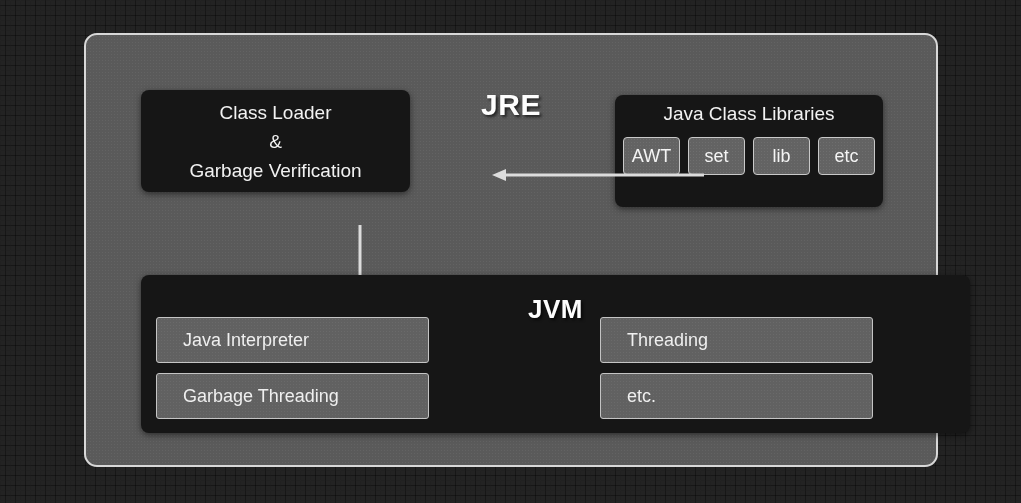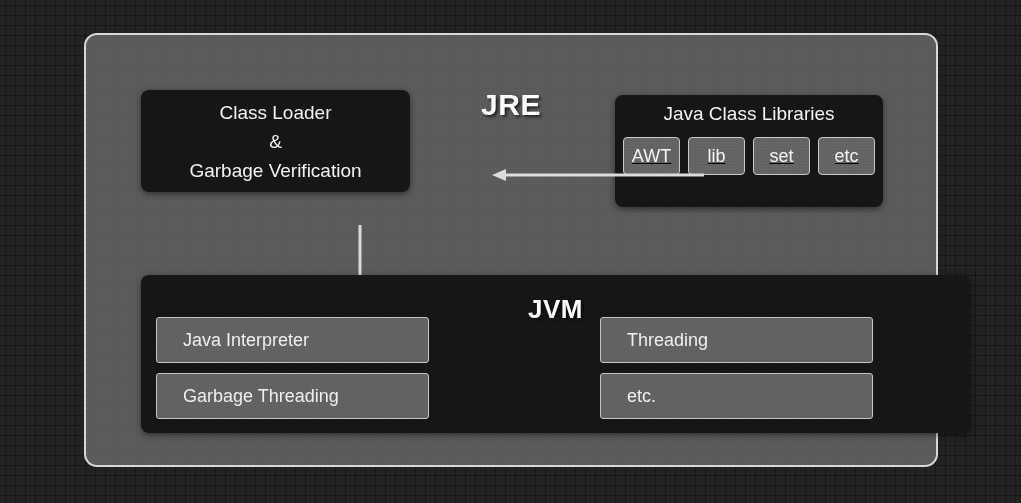--- a/index.html
+++ b/index.html
@@ -99,21 +99,20 @@
     color: #f2f2f2;
     font-size: 19px;
     text-align: center;
     white-space: nowrap;
   }
   #library-chips {
     display: flex;
     justify-content: center;
     gap: 8px;
     margin-top: 12px;
-    text-decoration: underline;
   }
   .chip {
     box-sizing: border-box;
     width: 57px;
     height: 38px;
     border: 1px solid #c9c9c9;
     border-radius: 4px;
     background-color: #636363;
     background-image:
       radial-gradient(rgba(255,255,255,0.07) 0.6px, transparent 0.7px),
@@ -179,22 +178,22 @@
     <div class="dark-box" id="class-loader-box">
       <span>Class Loader</span>
       <span>&amp;</span>
       <span>Garbage Verification</span>
     </div>
 
     <div class="dark-box" id="libraries-box">
       <div id="libraries-title">Java Class Libraries</div>
       <div id="library-chips">
         <div class="chip">AWT</div>
+        <div class="chip">set</div>
         <div class="chip">lib</div>
-        <div class="chip">set</div>
         <div class="chip">etc</div>
       </div>
     </div>
 
     <svg class="connector" id="arrow-libraries-to-classloader" width="220" height="20" viewBox="0 0 220 20">
       <line x1="218" y1="10" x2="16" y2="10" stroke="#dcdcdc" stroke-width="3"></line>
       <polygon points="6,10 20,4 20,16" fill="#dcdcdc"></polygon>
     </svg>
 
     <svg class="connector" id="arrow-classloader-to-jvm" width="40" height="125" viewBox="0 0 40 125">

